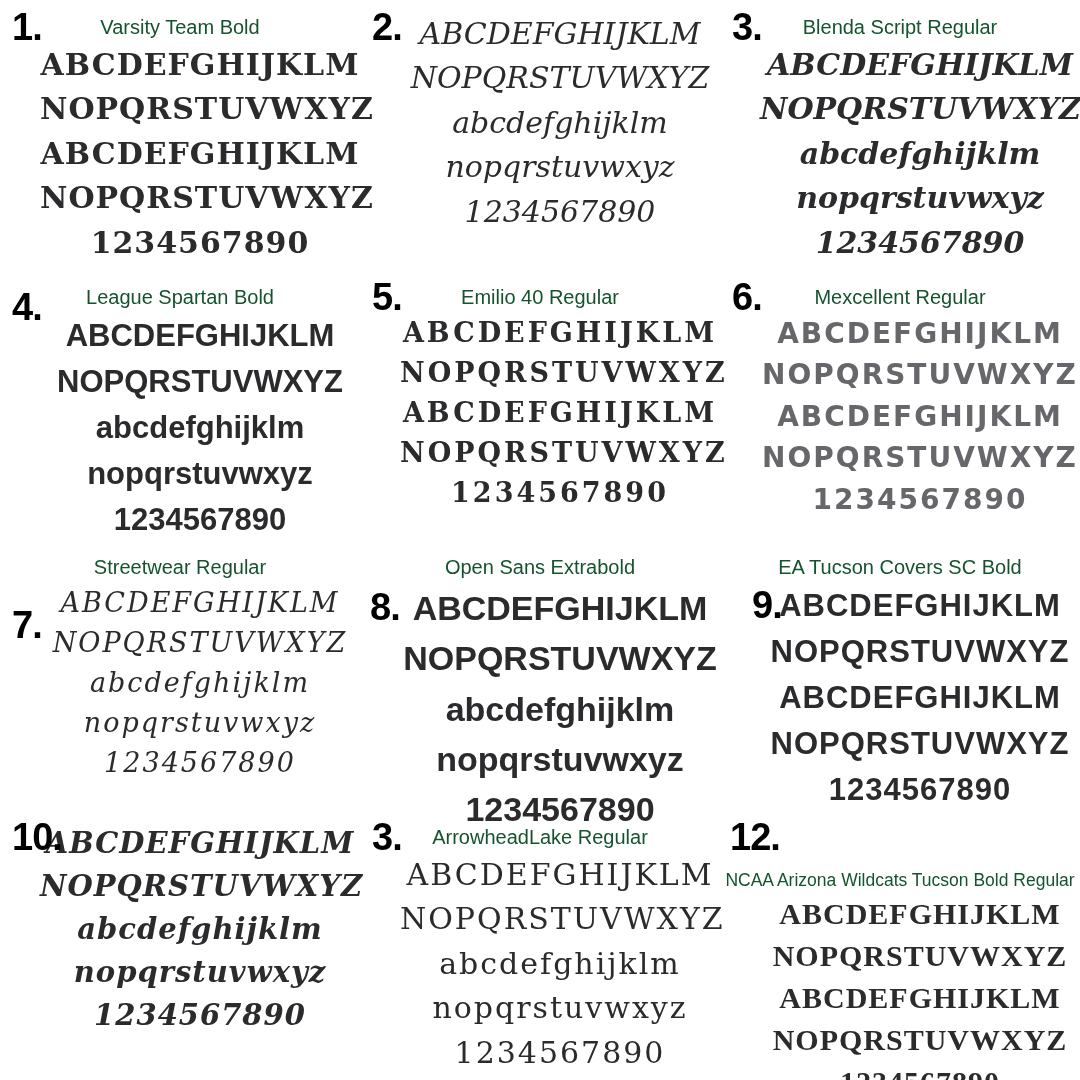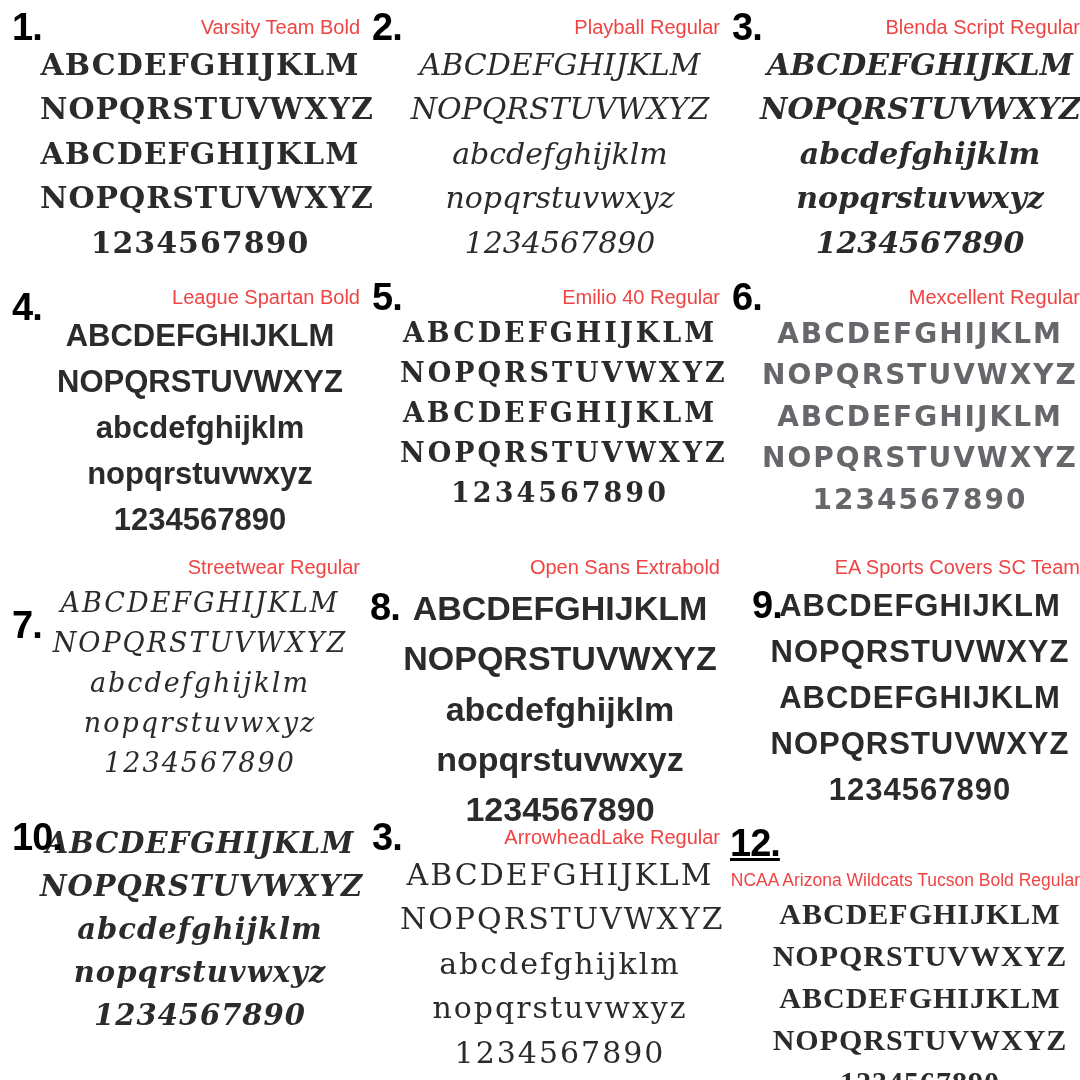--- a/index.html
+++ b/index.html
@@ -25,23 +25,22 @@
     font-size:38px;
     color:#000000;
     letter-spacing:-1px;
   }
   .font-name {
     display:block;
     margin-top:8px;
     font-family:"Liberation Sans", sans-serif;
     font-size:20px;
     font-weight:400;
-    color:#ef4444;
+    color:#14532d;
     white-space:nowrap;
-    text-align:right;
   }
   .lines { margin-top:4px; }
   .line {
     display:block;
     white-space:nowrap;
     line-height:1.48;
     color:#2b2b2d;
     padding-left:40px;
   }
 
@@ -57,21 +56,21 @@
   .easports   .line { font-family:"Liberation Sans", sans-serif; font-weight:900; font-size:31px; letter-spacing:1px; }
   .optisport  .line { font-family:"DejaVu Serif", serif; font-style:italic; font-weight:700; font-size:29px; letter-spacing:1px; }
   .arrowhead  .line { font-family:"DejaVu Serif", serif; font-weight:500; font-size:30px; letter-spacing:2px; }
   .ncaa       .line { font-family:"Liberation Serif", serif; font-weight:700; font-size:30px; letter-spacing:1px; line-height:1.4; }
 
   
   .cell-4  .num { top:16px; }
   .cell-7  .num { top:64px; }
   .cell-8  .num { top:46px; left:10px; }
   .cell-9  .num { top:44px; left:32px; }
-  .cell-12 .num { top:12px; left:10px;text-decoration:underline; }
+  .cell-12 .num { top:6px; left:10px; }
   .cell-12 .font-name { margin-top:52px; font-size:17.5px; }
   .cell-12 .lines { margin-top:2px; }
 </style>
 </head>
 <body>
 
 <div class="grid">
 
   <div class="cell cell-1 varsity">
     <span class="num">1.</span>
@@ -80,21 +79,20 @@
       <span class="line">ABCDEFGHIJKLM</span>
       <span class="line">NOPQRSTUVWXYZ</span>
       <span class="line">ABCDEFGHIJKLM</span>
       <span class="line">NOPQRSTUVWXYZ</span>
       <span class="line">1234567890</span>
     </div>
   </div>
 
   <div class="cell cell-2 playball">
     <span class="num">2.</span>
-    <span class="font-name">Playball Regular</span>
     <div class="lines">
       <span class="line">ABCDEFGHIJKLM</span>
       <span class="line">NOPQRSTUVWXYZ</span>
       <span class="line">abcdefghijklm</span>
       <span class="line">nopqrstuvwxyz</span>
       <span class="line">1234567890</span>
     </div>
   </div>
 
   <div class="cell cell-3 blenda">
@@ -164,21 +162,21 @@
       <span class="line">ABCDEFGHIJKLM</span>
       <span class="line">NOPQRSTUVWXYZ</span>
       <span class="line">abcdefghijklm</span>
       <span class="line">nopqrstuvwxyz</span>
       <span class="line">1234567890</span>
     </div>
   </div>
 
   <div class="cell cell-9 easports">
     <span class="num">9.</span>
-    <span class="font-name">EA Sports Covers SC Team</span>
+    <span class="font-name">EA Tucson Covers SC Bold</span>
     <div class="lines">
       <span class="line">ABCDEFGHIJKLM</span>
       <span class="line">NOPQRSTUVWXYZ</span>
       <span class="line">ABCDEFGHIJKLM</span>
       <span class="line">NOPQRSTUVWXYZ</span>
       <span class="line">1234567890</span>
     </div>
   </div>
 
   <div class="cell cell-10 optisport">

